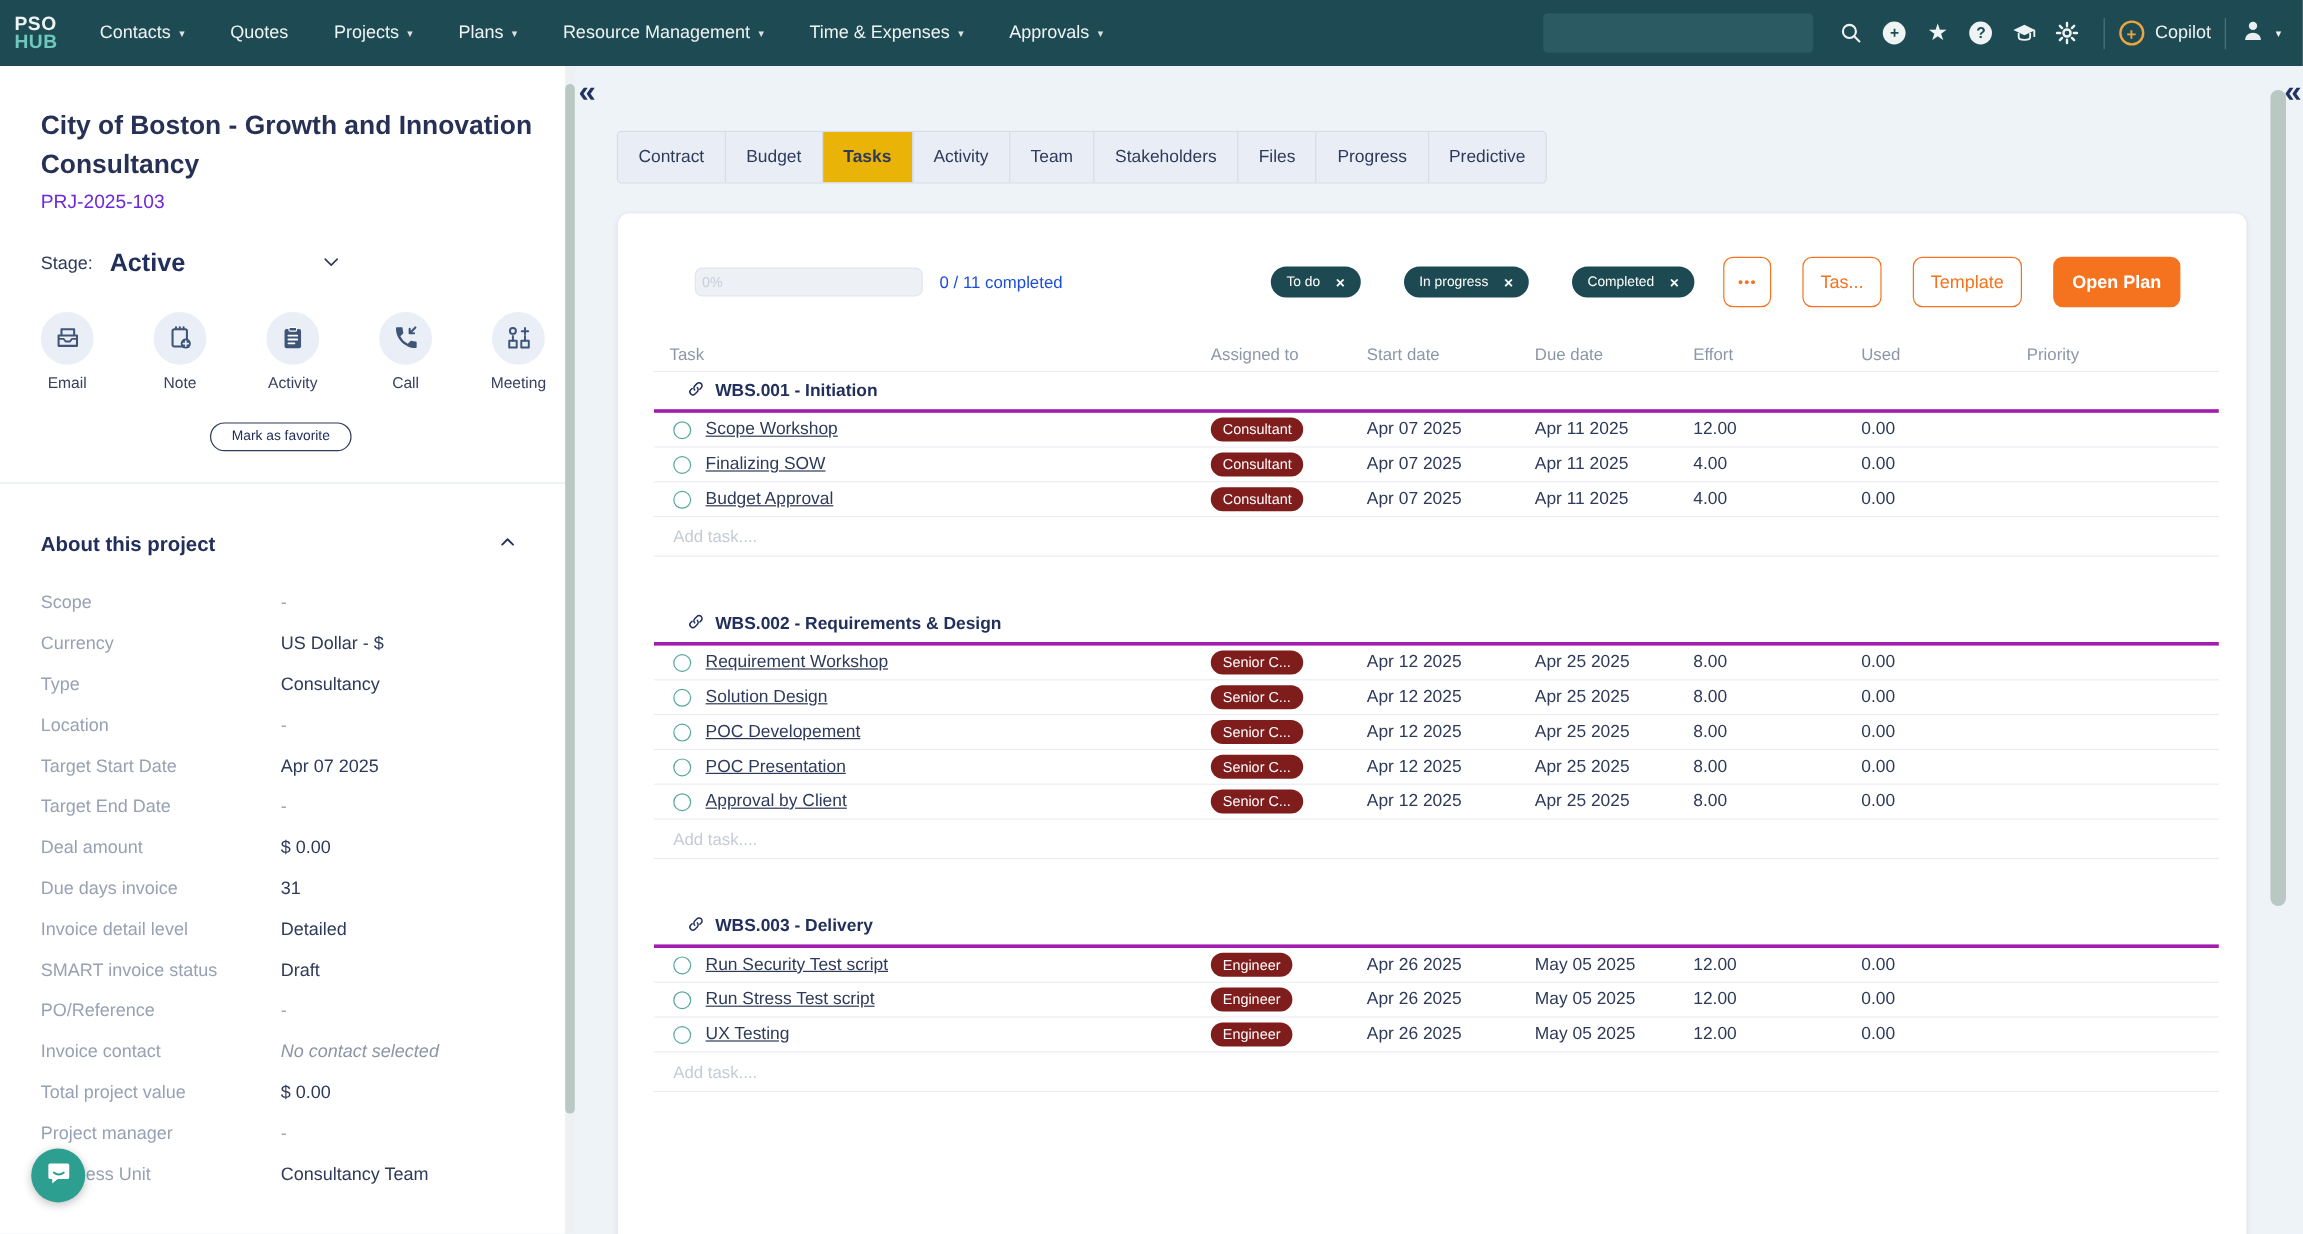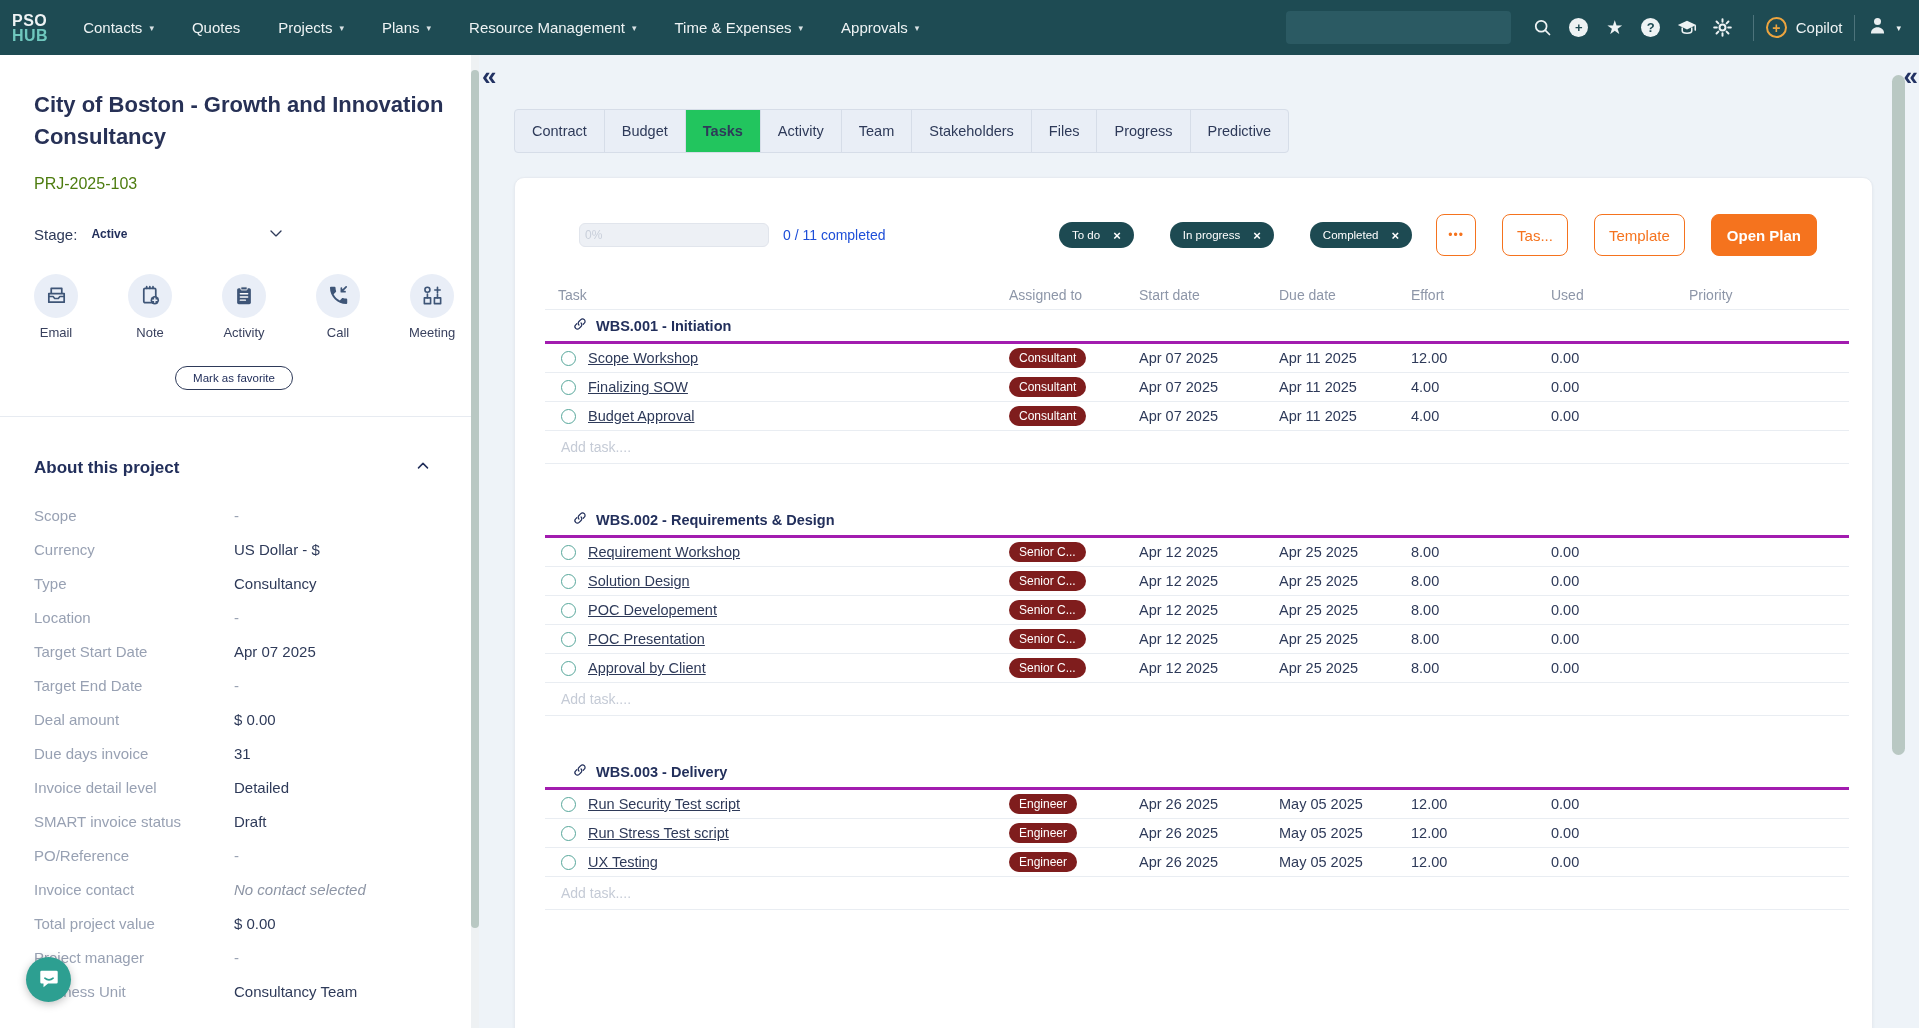--- a/index.html
+++ b/index.html
@@ -19,23 +19,23 @@
   .disc{width:19px;height:19px;border-radius:50%;background:#eef3f4;color:#1e4b53;font-weight:bold;font-size:13px;display:flex;align-items:center;justify-content:center;line-height:1;}
   .star{font-size:19px;color:#eef3f4;line-height:1;}
   .vdiv{width:1px;height:26px;background:#4d737b;margin:0 12px;}
   .copilot{display:flex;align-items:center;gap:9px;font-size:15px;cursor:pointer;}
   .ring{width:21px;height:21px;border:2px solid #eda53f;border-radius:50%;color:#eda53f;display:flex;align-items:center;justify-content:center;font-weight:bold;font-size:14px;line-height:1;}
   .user{display:flex;align-items:center;gap:8px;cursor:pointer;}
   .user .caret{font-size:9px;}
   
   .left-panel{position:absolute;top:55px;left:0;width:471px;bottom:0;background:#fff;padding:34px 0 0 34px;}
   .ptitle{font-size:22px;color:#273156;font-weight:600;line-height:1.45;width:420px;}
-  .prj{font-size:16px;color:#4d7c0f;margin-top:22px;}
+  .prj{font-size:16px;color:#6d28d9;margin-top:7px;}
   .stage{margin-top:30px;display:flex;align-items:center;font-size:15px;color:#2e3a59;width:252px;}
-  .stage b{margin-left:14px;color:#222f5b;font-size:12px;}
+  .stage b{margin-left:14px;color:#222f5b;font-size:21px;}
   .stage .chev{margin-left:auto;cursor:pointer;}
   .actions{display:flex;gap:50px;margin-top:28px;}
   .action{width:44px;display:flex;flex-direction:column;align-items:center;cursor:pointer;}
   .acircle{width:44px;height:44px;border-radius:50%;background:#e9eef7;display:flex;align-items:center;justify-content:center;}
   .alabel{margin-top:7px;font-size:13px;color:#39415e;white-space:nowrap;}
   .favwrap{margin-top:26px;width:400px;display:flex;justify-content:center;}
   .favbtn{border:1px solid #2e3a59;background:#fff;color:#222f5b;border-radius:13px;font-size:11.5px;padding:5px 17px;cursor:pointer;font-family:inherit;}
   .pdiv{height:1px;background:#e7ebf1;margin:26px 0 0 -34px;width:471px;}
   .about-head{margin-top:40px;display:flex;align-items:center;width:398px;}
   .about-head h2{font-size:17px;color:#222f5b;font-weight:bold;}
@@ -50,21 +50,21 @@
   .lscroll{position:absolute;left:471px;top:55px;width:8px;bottom:0;background:#eef1f3;z-index:20;}
   .lscroll .thumb{position:absolute;top:15px;left:0;width:8px;height:858px;background:#b9c8c3;border-radius:4px;}
   .vscroll{position:absolute;top:20px;right:14px;width:13px;height:680px;background:#b9c8c3;border-radius:7px;z-index:20;}
   
   .main{position:absolute;top:55px;left:479px;right:0;bottom:0;background:#eef3f8;}
   .collapse-l{position:absolute;top:8px;left:3px;font-size:26px;color:#223263;font-weight:bold;cursor:pointer;line-height:1;}
   .collapse-r{position:absolute;top:8px;right:1px;font-size:26px;color:#223263;font-weight:bold;cursor:pointer;line-height:1;}
   .tabs{position:absolute;top:54px;left:35px;display:flex;border:1px solid #d6dde8;border-radius:4px;background:#e9eef6;height:44px;overflow:hidden;}
   .tab{padding:0 17px;display:flex;align-items:center;font-size:14.5px;color:#2e3a59;border-right:1px solid #d6dde8;cursor:pointer;white-space:nowrap;}
   .tab:last-child{border-right:none;}
-  .tab.active{background:#22c55e;font-weight:bold;}
+  .tab.active{background:#eab308;font-weight:bold;}
   .card{position:absolute;top:122px;left:35px;right:46px;height:920px;background:#fff;border:1px solid #e7ebf1;border-radius:10px;box-shadow:0 1px 3px rgba(40,60,90,.06);}
   .toolbar{display:flex;align-items:center;padding:36px 55px 0 64px;}
   .pbar{width:190px;height:24px;background:#edf0f5;border:1px solid #e1e5ec;border-radius:6px;display:flex;align-items:center;font-size:12px;color:#c9cfda;padding-left:5px;}
   .completed{margin-left:14px;font-size:14px;color:#1d4ed8;}
   .chips{margin-left:auto;display:flex;gap:36px;align-items:flex-end;}
   .chip{background:#1d4a52;color:#fff;border-radius:13px;height:26px;display:flex;align-items:center;padding:0 13px;font-size:11.5px;gap:13px;cursor:pointer;}
   .chip .x{font-weight:bold;font-size:13px;line-height:1;}
   .tbtns{display:flex;gap:26px;margin-left:24px;align-items:center;}
   .obtn{border:1.5px solid #f5731e;color:#f5731e;background:#fff;border-radius:8px;height:42px;font-size:15px;padding:0 14px;cursor:pointer;font-family:inherit;}
   .obtn.dots{width:40px;padding:0;font-size:12px;letter-spacing:1px;}

